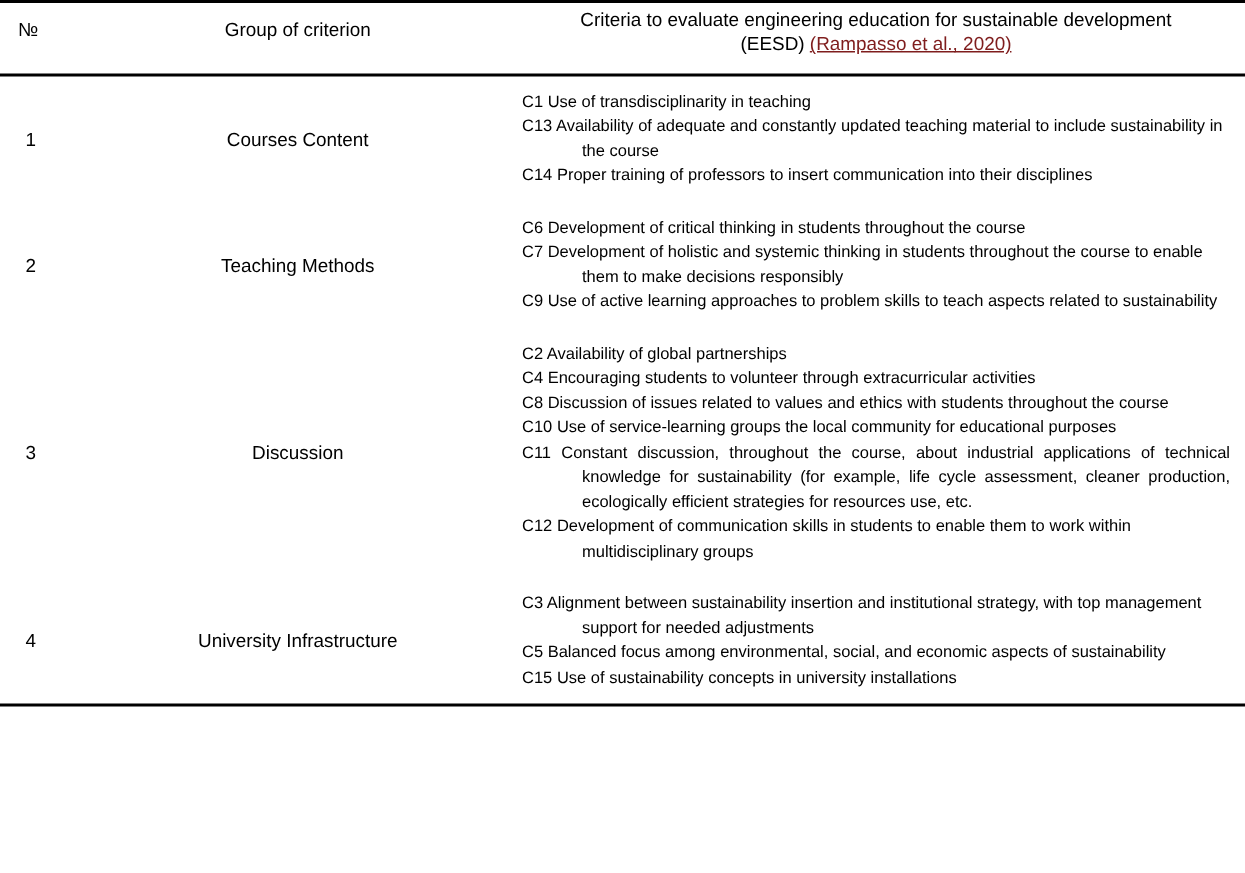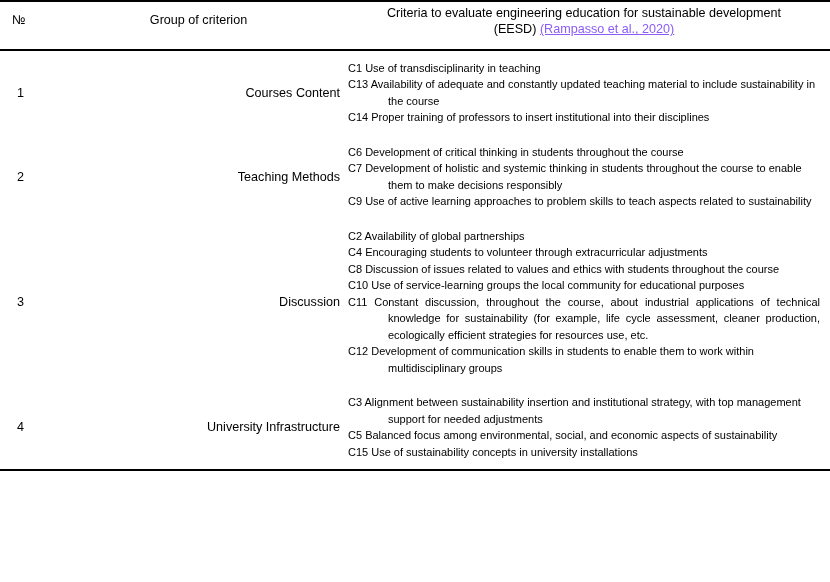--- a/index.html
+++ b/index.html
@@ -61,33 +61,33 @@
     line-height: 16.4px;
     padding-top: 3px;
     padding-bottom: 11px;
     padding-left: 8px;
     padding-right: 10px;
     vertical-align: top;
   }
   .th-crit .hdr-line { display: block; }
 
   .cite-link {
-    color: #8b5cf6;
+    color: #7f1d1d;
     text-decoration: underline;
   }
 
   
   .td-num {
     text-align: left;
     padding-left: 17px;
     font-size: 12.6px;
     vertical-align: middle;
   }
   .td-group {
-    text-align: right;
+    text-align: center;
     padding-left: 17px;
     font-size: 12.6px;
     vertical-align: middle;
   }
   .td-crit {
     font-size: 11px;
     line-height: 16.5px;
     vertical-align: middle;
     padding-top: 9px;
     padding-bottom: 9px;
@@ -127,38 +127,38 @@
       </th>
     </tr>
   </thead>
   <tbody id="table-body">
       <tr>
         <td class="td-num">1</td>
         <td class="td-group">Courses Content</td>
         <td class="td-crit">
           <p class="crit-item"><span class="crit-code">C1</span> <span>Use of transdisciplinarity in teaching</span></p>
           <p class="crit-item"><span class="crit-code">C13</span> <span>Availability of adequate and constantly updated teaching material to include sustainability in the course</span></p>
-          <p class="crit-item justify"><span class="crit-code">C14</span> <span>Proper training of professors to insert institutional into their disciplines</span></p>
+          <p class="crit-item justify"><span class="crit-code">C14</span> <span>Proper training of professors to insert communication into their disciplines</span></p>
         </td>
       </tr>
       <tr>
         <td class="td-num">2</td>
         <td class="td-group">Teaching Methods</td>
         <td class="td-crit">
           <p class="crit-item"><span class="crit-code">C6</span> <span>Development of critical thinking in students throughout the course</span></p>
           <p class="crit-item"><span class="crit-code">C7</span> <span>Development of holistic and systemic thinking in students throughout the course to enable them to make decisions responsibly</span></p>
           <p class="crit-item"><span class="crit-code">C9</span> <span>Use of active learning approaches to problem skills to teach aspects related to sustainability</span></p>
         </td>
       </tr>
       <tr>
         <td class="td-num">3</td>
         <td class="td-group">Discussion</td>
         <td class="td-crit">
           <p class="crit-item"><span class="crit-code">C2</span> <span>Availability of global partnerships</span></p>
-          <p class="crit-item"><span class="crit-code">C4</span> <span>Encouraging students to volunteer through extracurricular adjustments</span></p>
+          <p class="crit-item"><span class="crit-code">C4</span> <span>Encouraging students to volunteer through extracurricular activities</span></p>
           <p class="crit-item justify"><span class="crit-code">C8</span> <span>Discussion of issues related to values and ethics with students throughout the course</span></p>
           <p class="crit-item"><span class="crit-code">C10</span> <span>Use of service-learning groups the local community for educational purposes</span></p>
           <p class="crit-item justify"><span class="crit-code">C11</span> <span>Constant discussion, throughout the course, about industrial applications of technical knowledge for sustainability (for example, life cycle assessment, cleaner production, ecologically efficient strategies for resources use, etc.</span></p>
           <p class="crit-item"><span class="crit-code">C12</span> <span>Development of communication skills in students to enable them to work within multidisciplinary groups</span></p>
         </td>
       </tr>
       <tr>
         <td class="td-num">4</td>
         <td class="td-group">University Infrastructure</td>
         <td class="td-crit">

